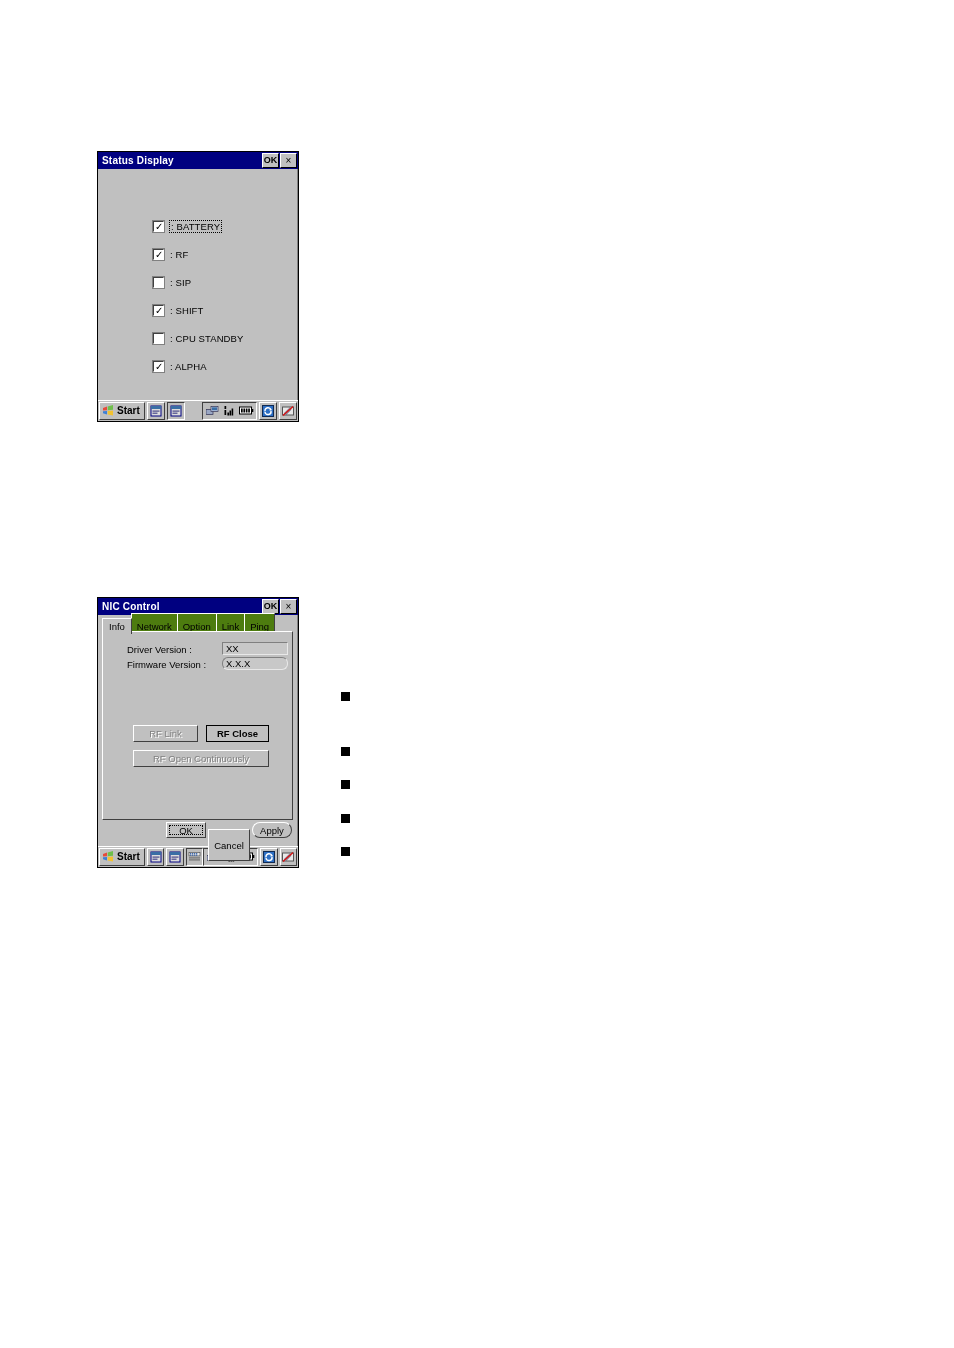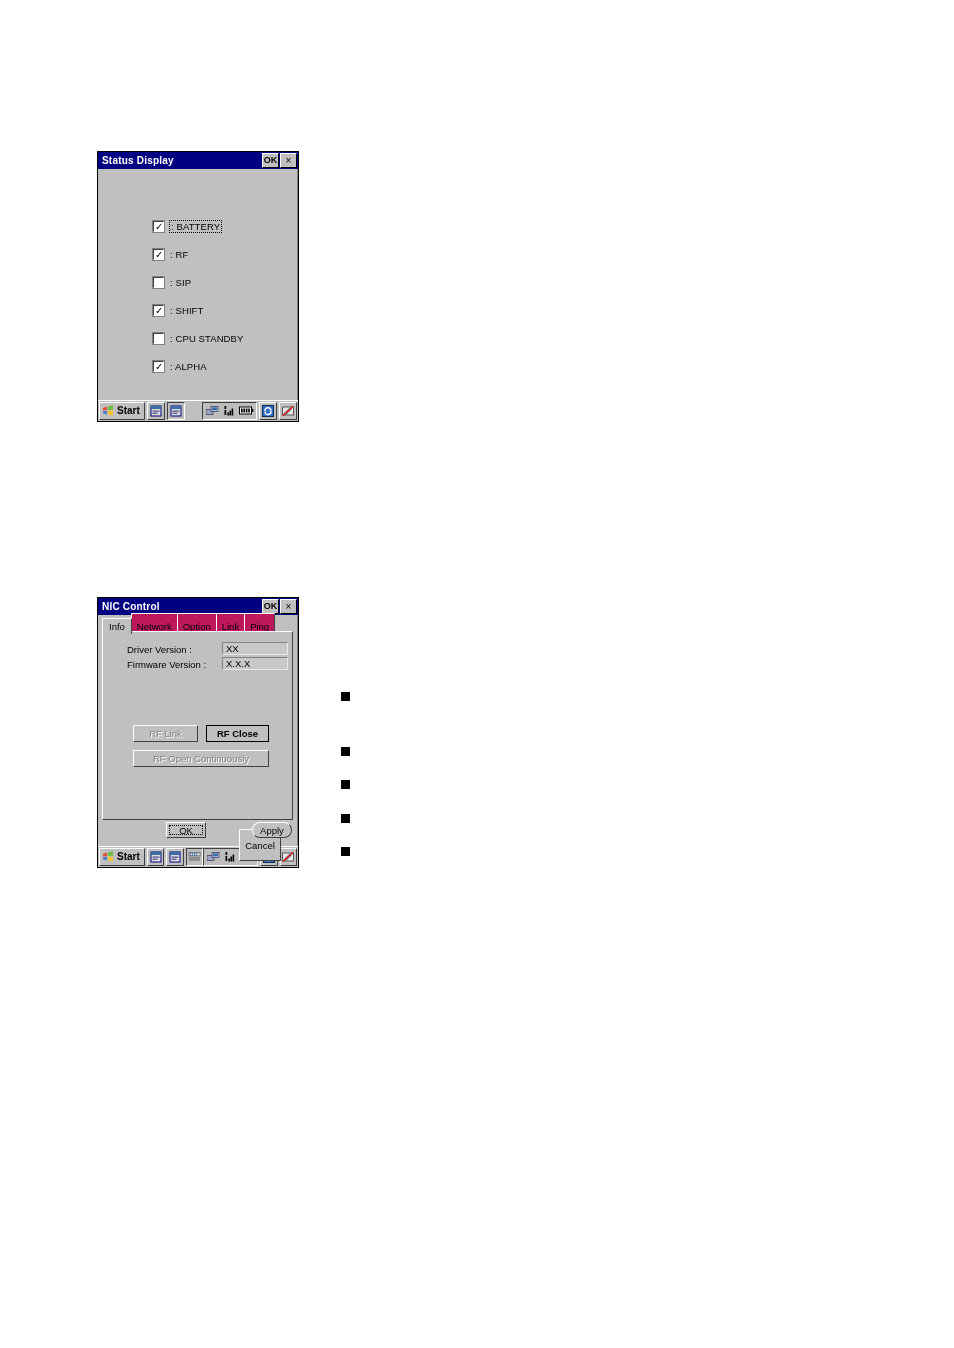--- a/index.html
+++ b/index.html
@@ -149,21 +149,21 @@
     position:absolute;
     left:4px;top:3px;
     display:flex;align-items:center;
     height:15px;
   }
   .tab{
     height:14px;
     padding:12px 5px;
     font-size:9.5px;
     color:#000;
-    background:#be185d;
+    background:#4d7c0f;
     border-top:1px solid #ffffff;
     border-left:1px solid #ffffff;
     border-right:1px solid #404040;
     display:flex;align-items:center;
     box-sizing:border-box;
     margin-right:-1px;
     font-family:"Liberation Sans",sans-serif;
   }
   .tab.active{
     height:16px;
@@ -410,32 +410,32 @@
       <div class="tab">Link</div>
       <div class="tab">Ping</div>
     </div>
 
     <div class="tabpage">
 
       <span class="field-label" style="left:24px; top:12px;">Driver Version :</span>
       <div class="field-box" style="left:119px; top:10px; width:66px;">XX</div>
 
       <span class="field-label" style="left:24px; top:27px;">Firmware Version :</span>
-      <div class="field-box" style="left:119px; top:25px; width:66px;">X.X.X</div>
+      <div class="field-box" style="left:119px; top:25px; width:66px;border-radius:6px;">X.X.X</div>
 
       <div class="btn disabled" style="left:30px; top:93px; width:65px; height:17px;">RF Link</div>
 
       <div class="btn default" style="left:103px; top:93px; width:63px; height:17px;">RF Close</div>
 
       <div class="btn disabled" style="left:30px; top:118px; width:136px; height:17px;">RF Open Continuously</div>
 
     </div>
 
     <div class="btn focus-dots" style="left:68px; top:207px; width:40px; height:16px;">OK</div>
-    <div class="btn" style="left:110px; top:214px; width:42px; height:32px;margin-left:31px;">Cancel</div>
+    <div class="btn" style="left:110px; top:214px; width:42px; height:32px;">Cancel</div>
     <div class="btn" style="left:154px; top:207px; width:40px; height:16px;border-radius:8px;">Apply</div>
 
   </div>
 
   <div class="ce-taskbar">
     <div class="start-btn tb-raised">
       <span>
         <svg width="13" height="13" viewBox="0 0 13 13">
           <path d="M1 4 L5 2.6 L5 6.2 L1 6.6 Z" fill="#e64b3c"></path>
           <path d="M5.7 2.4 L11 1 L11 5.8 L5.7 6.15 Z" fill="#6fbf4a"></path>

